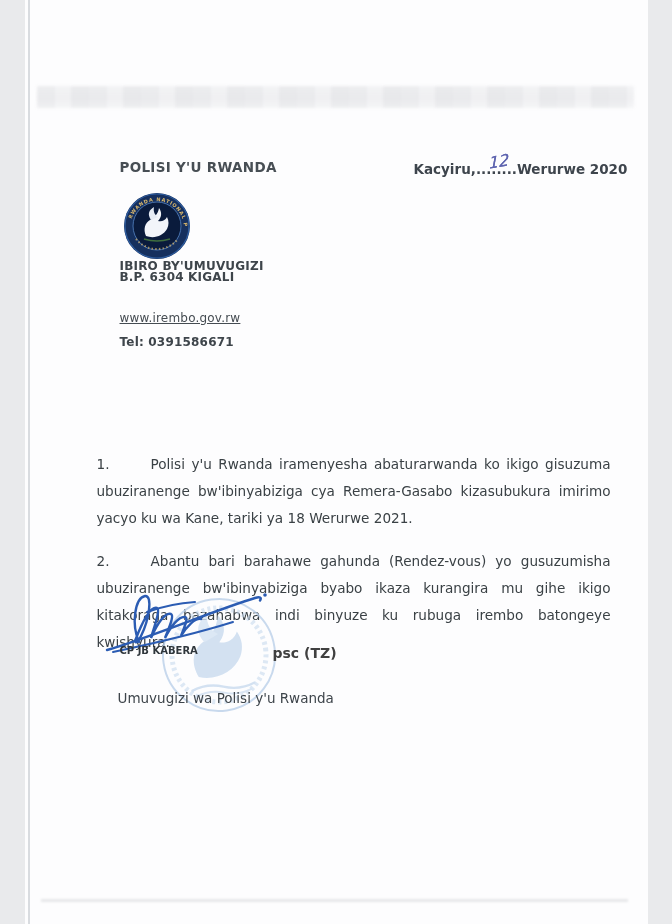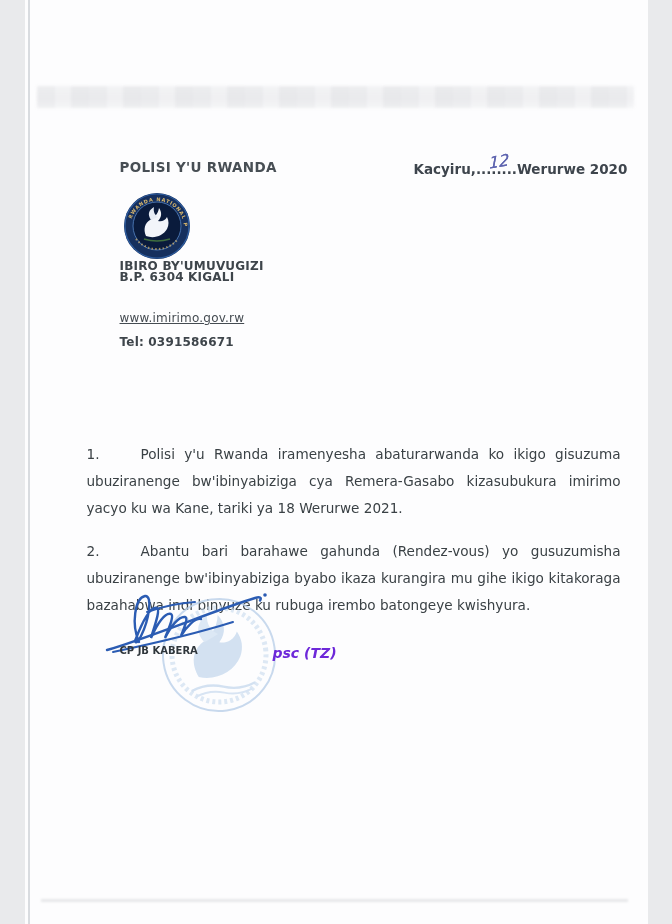--- a/index.html
+++ b/index.html
@@ -46,28 +46,28 @@
   .c4{top:335px;}
   
   .doc-title{
     position:absolute;left:58px;width:572px;top:393px;
     text-align:center;font-size:15px;font-weight:700;letter-spacing:.5px;
     color:#363d42;
   }
   .doc-title span{text-decoration:underline;text-underline-offset:3px;}
   
   .body-text{position:absolute;left:58px;width:542px;top:437px;font-size:13.6px;line-height:27px;color:#3a4145;}
-  .body-text p{margin:4px;text-align:justify;}
+  .body-text p{margin:14px;text-align:justify;}
   .body-text p + p{margin-top:16px;}
   .pnum{display:inline-block;width:54px;}
   
   .stamp{position:absolute;left:134px;top:595px;opacity:.8;}
   .sig-ink{position:absolute;left:78px;top:586px;}
   .sig-name{position:absolute;left:95px;top:645px;font-size:10px;font-weight:700;color:#30373c;}
-  .sig-cred{position:absolute;left:248px;top:645px;font-size:14px;font-weight:700;color:#6d28d9;font-style:italic;}
+  .sig-cred{position:absolute;left:248px;top:645px;font-size:14px;font-weight:700;color:#404040;}
   .sig-role{position:absolute;left:93px;top:690px;font-size:13.5px;color:#3e454b;}
 </style>
 </head>
 <body>
 
 <div class="page">
 
   <div class="edge-left"></div>
   <div class="edge-right"></div>
   <div class="scan-band-top"></div>
@@ -92,21 +92,21 @@
     <path d="M 14 48 A 27 27 0 0 0 56 48" fill="none" stroke="#d8b76d" stroke-width="2" stroke-dasharray="1.5 2.2" opacity="0.7"></path>
     <g transform="translate(35,35)">
       <path d="M-11,10 C-3,13 6,10 10,3 C12,-1 12,-5 10,-9 C8,-5 4,-4 1,-5 C5,-9 5,-14 2,-18 C1,-12 -3,-8 -7,-6 C-12,-3 -14,3 -11,10 Z" fill="#f2f5fa"></path>
       <path d="M-6,-6 C-10,-12 -8,-16 -3,-19 C-4,-14 -2,-11 1,-9 Z" fill="#e6ecf5"></path>
       <path d="M-13,13 Q0,17 13,13" stroke="#3f6f3f" stroke-width="1.6" fill="none"></path>
     </g>
   </svg>
 
   <div class="contact c1">IBIRO BY'UMUVUGIZI</div>
   <div class="contact c2">B.P. 6304 KIGALI</div>
-  <div class="contact c3">www.imirimo.gov.rw</div>
+  <div class="contact c3">www.irembo.gov.rw</div>
   <div class="contact c4">Tel: 0391586671</div>
 
 
   <div class="body-text">
     <p><span class="pnum">1.</span><span>Polisi y'u Rwanda iramenyesha abaturarwanda ko ikigo gisuzuma ubuziranenge bw'ibinyabiziga cya Remera-Gasabo kizasubukura imirimo yacyo ku wa Kane, tariki ya 18 Werurwe 2021.</span></p>
     <p><span class="pnum">2.</span><span>Abantu bari barahawe gahunda (Rendez-vous) yo gusuzumisha ubuziranenge bw'ibinyabiziga byabo ikaza kurangira mu gihe ikigo kitakoraga bazahabwa indi binyuze ku rubuga irembo batongeye kwishyura.</span></p>
   </div>
 
   <svg class="stamp" width="120" height="120" viewBox="0 0 120 120">
     <g transform="rotate(-8 60 60)">
@@ -126,14 +126,15 @@
       <path d="M36,56 C28,38 32,12 42,10 C50,9 46,34 38,50 C35,56 33,58 32,55 C40,34 48,20 54,22 C58,24 50,44 48,52 C54,38 62,26 68,28 C72,30 64,46 62,52 C68,40 76,30 82,31 C86,32 80,44 78,50 C84,40 92,32 98,33"></path>
       <path d="M44,26 C58,21 76,17 92,16" stroke-width="2"></path>
       <path d="M4,64 C40,54 118,22 152,12 C157,10.5 159,11.5 157,14.5"></path>
       <path d="M10,66 C48,58 98,46 130,36" stroke-width="2"></path>
       <circle cx="162" cy="9" r="1.8" fill="#2b5cb3" stroke="none"></circle>
     </g>
   </svg>
 
   <div class="sig-name">CP JB KABERA</div>
   <div class="sig-cred">psc (TZ)</div>
+  <div class="sig-role">Umuvugizi wa Polisi y'u Rwanda</div>
 
 </div>
 
 </body></html>

